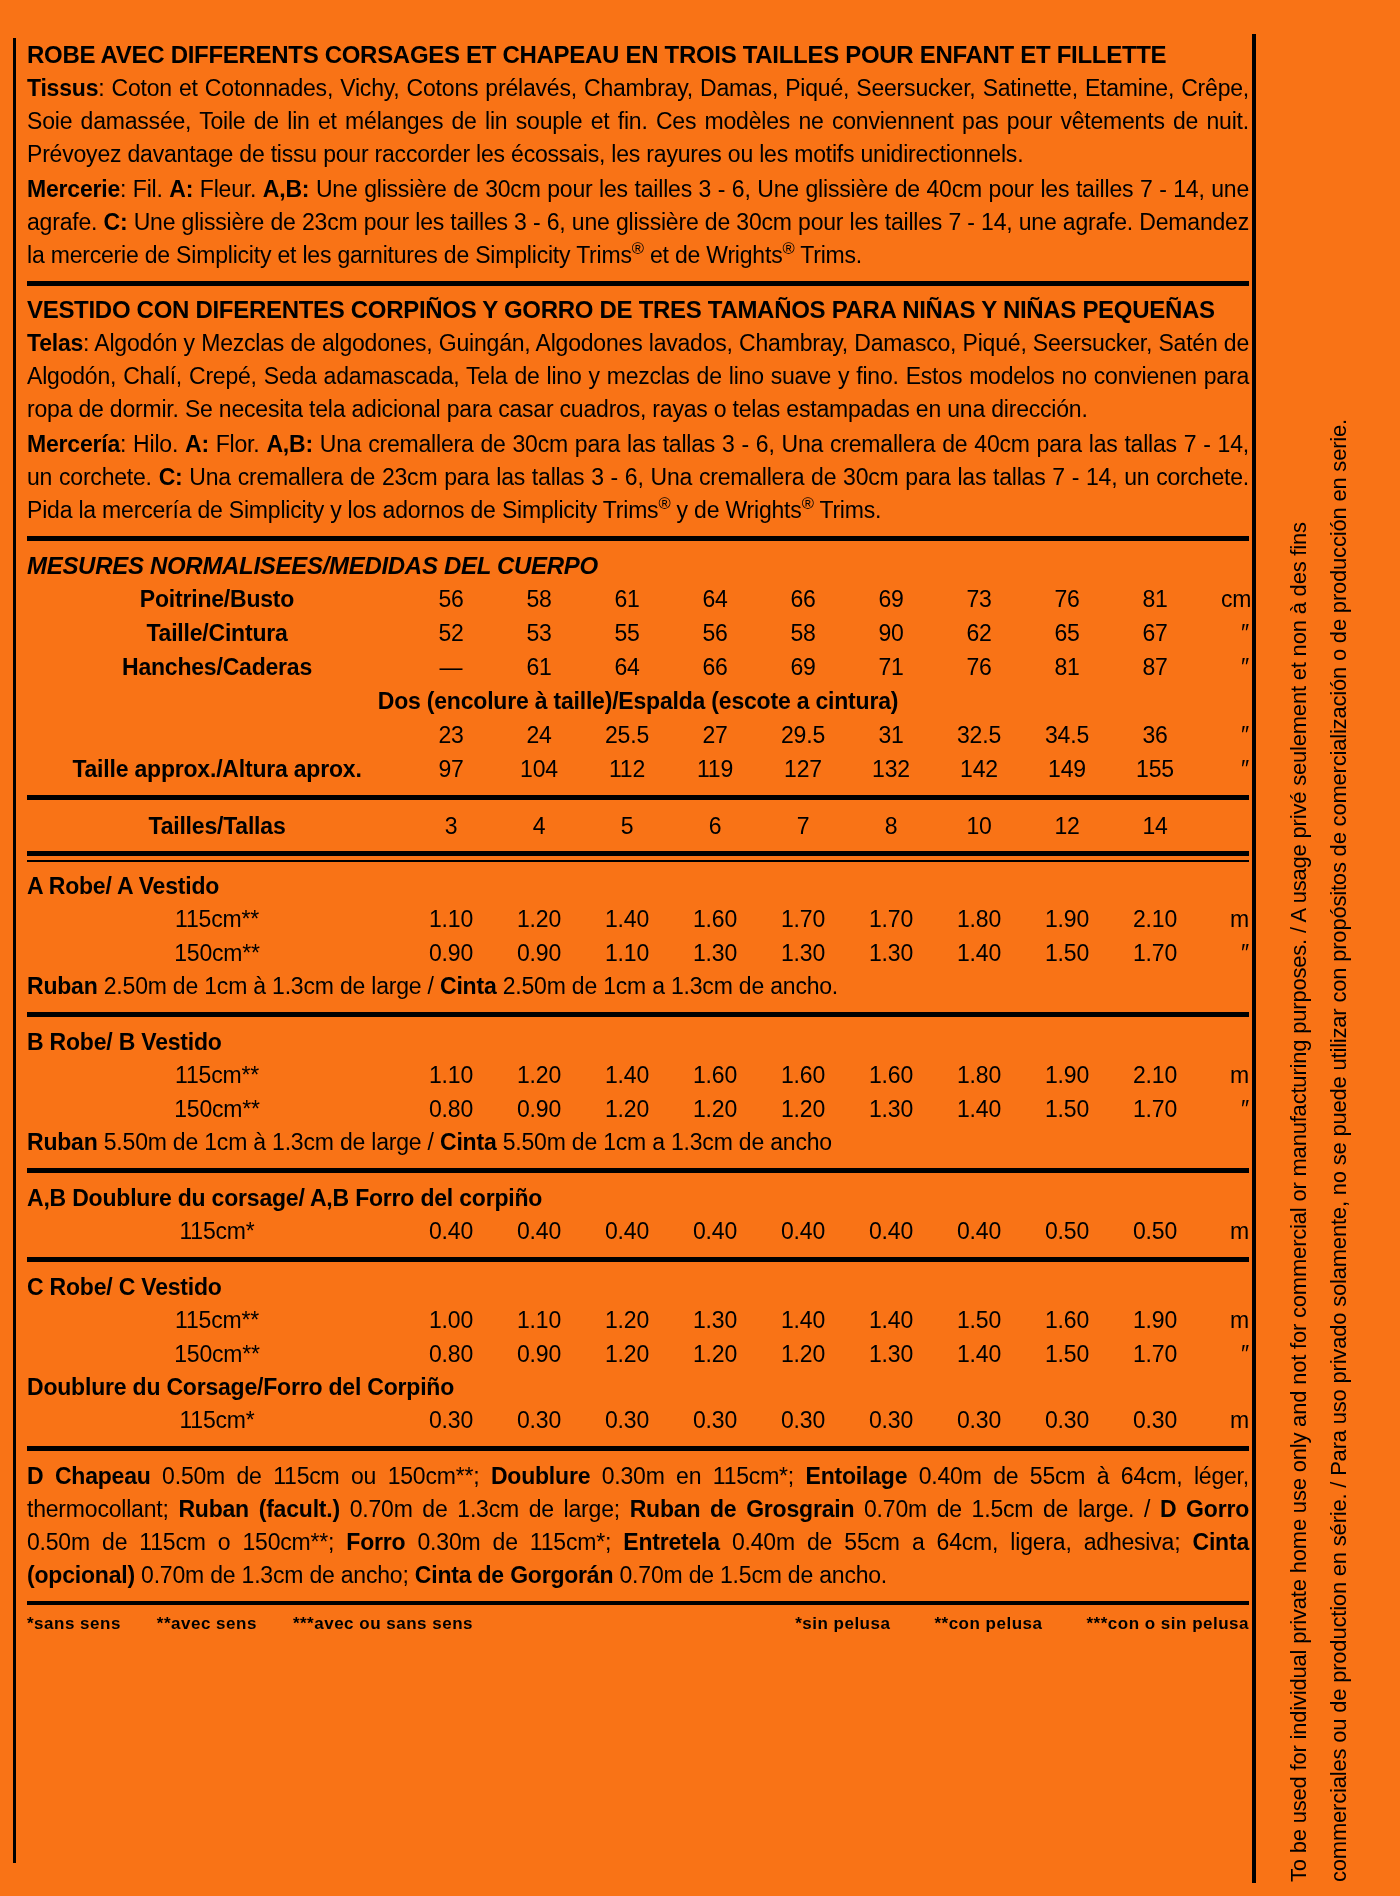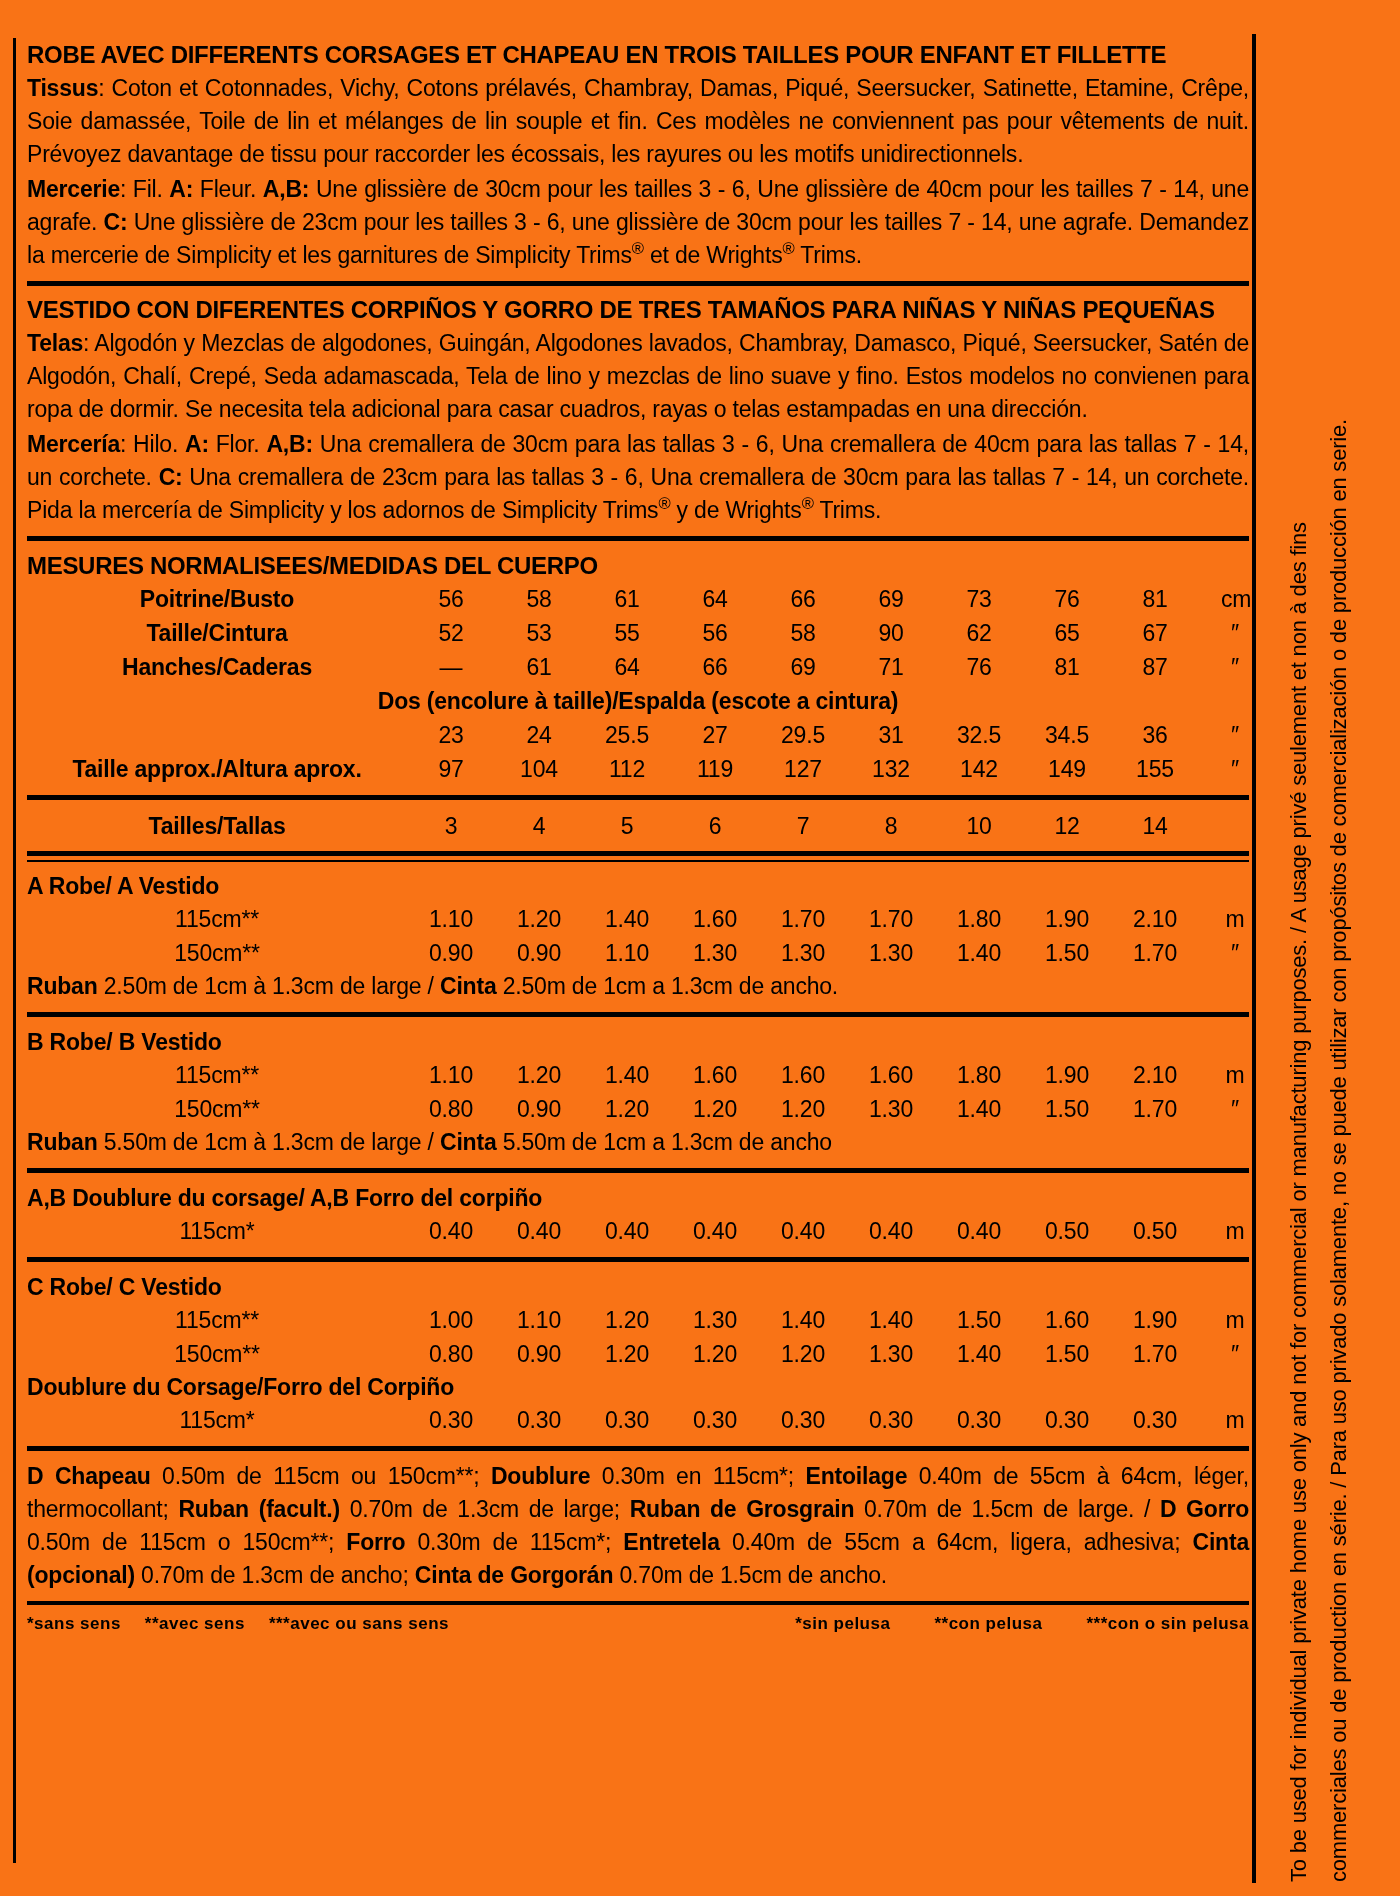--- a/index.html
+++ b/index.html
@@ -45,47 +45,47 @@
   .reg { font-size: 0.72em; vertical-align: super; line-height: 0; }
   .rule { height: 5px; background: #000; margin: 9px 0; }
   .rule.final { height: 4px; }
   .rule2 {
     height: 4px; background: transparent;
     border-top: 5px solid #000; border-bottom: 2px solid #000;
     margin: 8px 0;
   }
   h2.table-heading {
     font-size: 24px; font-weight: 700; letter-spacing: -0.3px;
-    line-height: 32px; margin-top: 2px;
+    line-height: 32px; margin-top: 2px; font-style: italic;
   }
   .sec-heading {
     font-size: 23px; font-weight: 700; letter-spacing: -0.2px;
     line-height: 32px;
   }
   .trow {
     display: grid;
     grid-template-columns: 380px repeat(9, 88px) 1fr;
     font-size: 23px; line-height: 34px;
     letter-spacing: -0.2px;
   }
   .trow .c-label { text-align: center; }
   .trow .c-label.span-all { grid-column: 1 / -1; }
   .trow .c-val { text-align: center; }
-  .trow .c-unit { text-align: center; padding-left: 22px; }
+  .trow .c-unit { text-align: right; padding-left: 22px; }
   .bold-labels .c-label { font-weight: 700; }
   p.note {
     font-size: 23px; line-height: 33px; letter-spacing: -0.2px;
     text-align: justify;
   }
   .footnotes {
     display: flex; align-items: baseline;
     margin-top: 8px;
     font-size: 17px; font-weight: 700; letter-spacing: 0.5px;
   }
-  .fn-group { display: flex; gap: 24px; }
+  .fn-group { display: flex; gap: 36px; }
   .fn-group.right { margin-left: auto; gap: 44px; }
   .vtext {
     position: absolute;
     white-space: nowrap;
     transform: rotate(-90deg);
     transform-origin: 0 0;
     font-size: 22px; letter-spacing: -0.2px;
     color: #000;
   }
   .v1 { left: 1286px; top: 1882px; }

